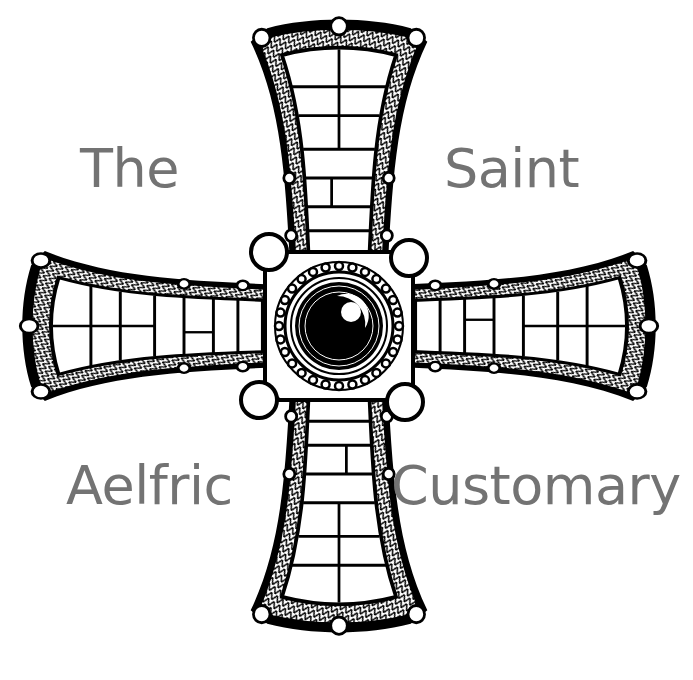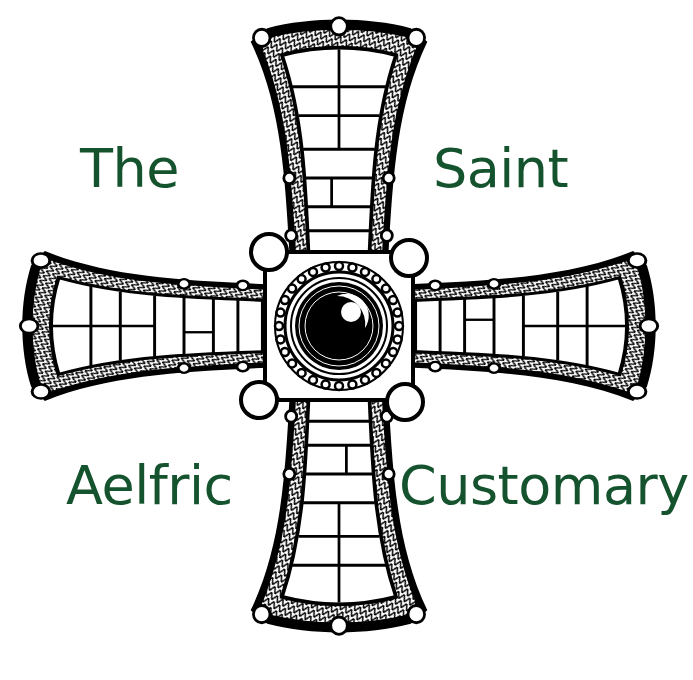--- a/index.html
+++ b/index.html
@@ -1,21 +1,21 @@
 <!DOCTYPE html>
 <html><head>
 <meta charset="utf-8">
 <style>
   html, body { margin:0; padding:0; background:#ffffff; }
   body { width:693px; height:680px; position:relative; overflow:hidden; font-family:"DejaVu Sans", sans-serif; }
-  .word { position:absolute; color:#14532d; font-size:54px; font-weight:400; letter-spacing:-0.5px; line-height:1; }
+  .word { position:absolute; color:#737373; font-size:54px; font-weight:400; letter-spacing:-0.5px; line-height:1; }
   #w-the { left:80px; top:142px; }
-  #w-saint { left:433px; top:142px; }
+  #w-saint { left:444px; top:142px; }
   #w-aelfric { left:50px; top:459px;margin-left:16px; }
-  #w-customary { left:399px; top:459px; }
+  #w-customary { left:391px; top:459px; }
   svg { position:absolute; left:0; top:0; }
 </style>
 </head>
 <body>
 
 <svg width="693" height="680" viewBox="0 0 693 680">
   <defs>
     <pattern id="hatch" width="7" height="7" patternUnits="userSpaceOnUse" patternTransform="rotate(30)">
       <rect width="7" height="7" fill="#fff"></rect>
       <path d="M0 0 L3.5 7 L7 0" fill="none" stroke="#000" stroke-width="1.6"></path>

